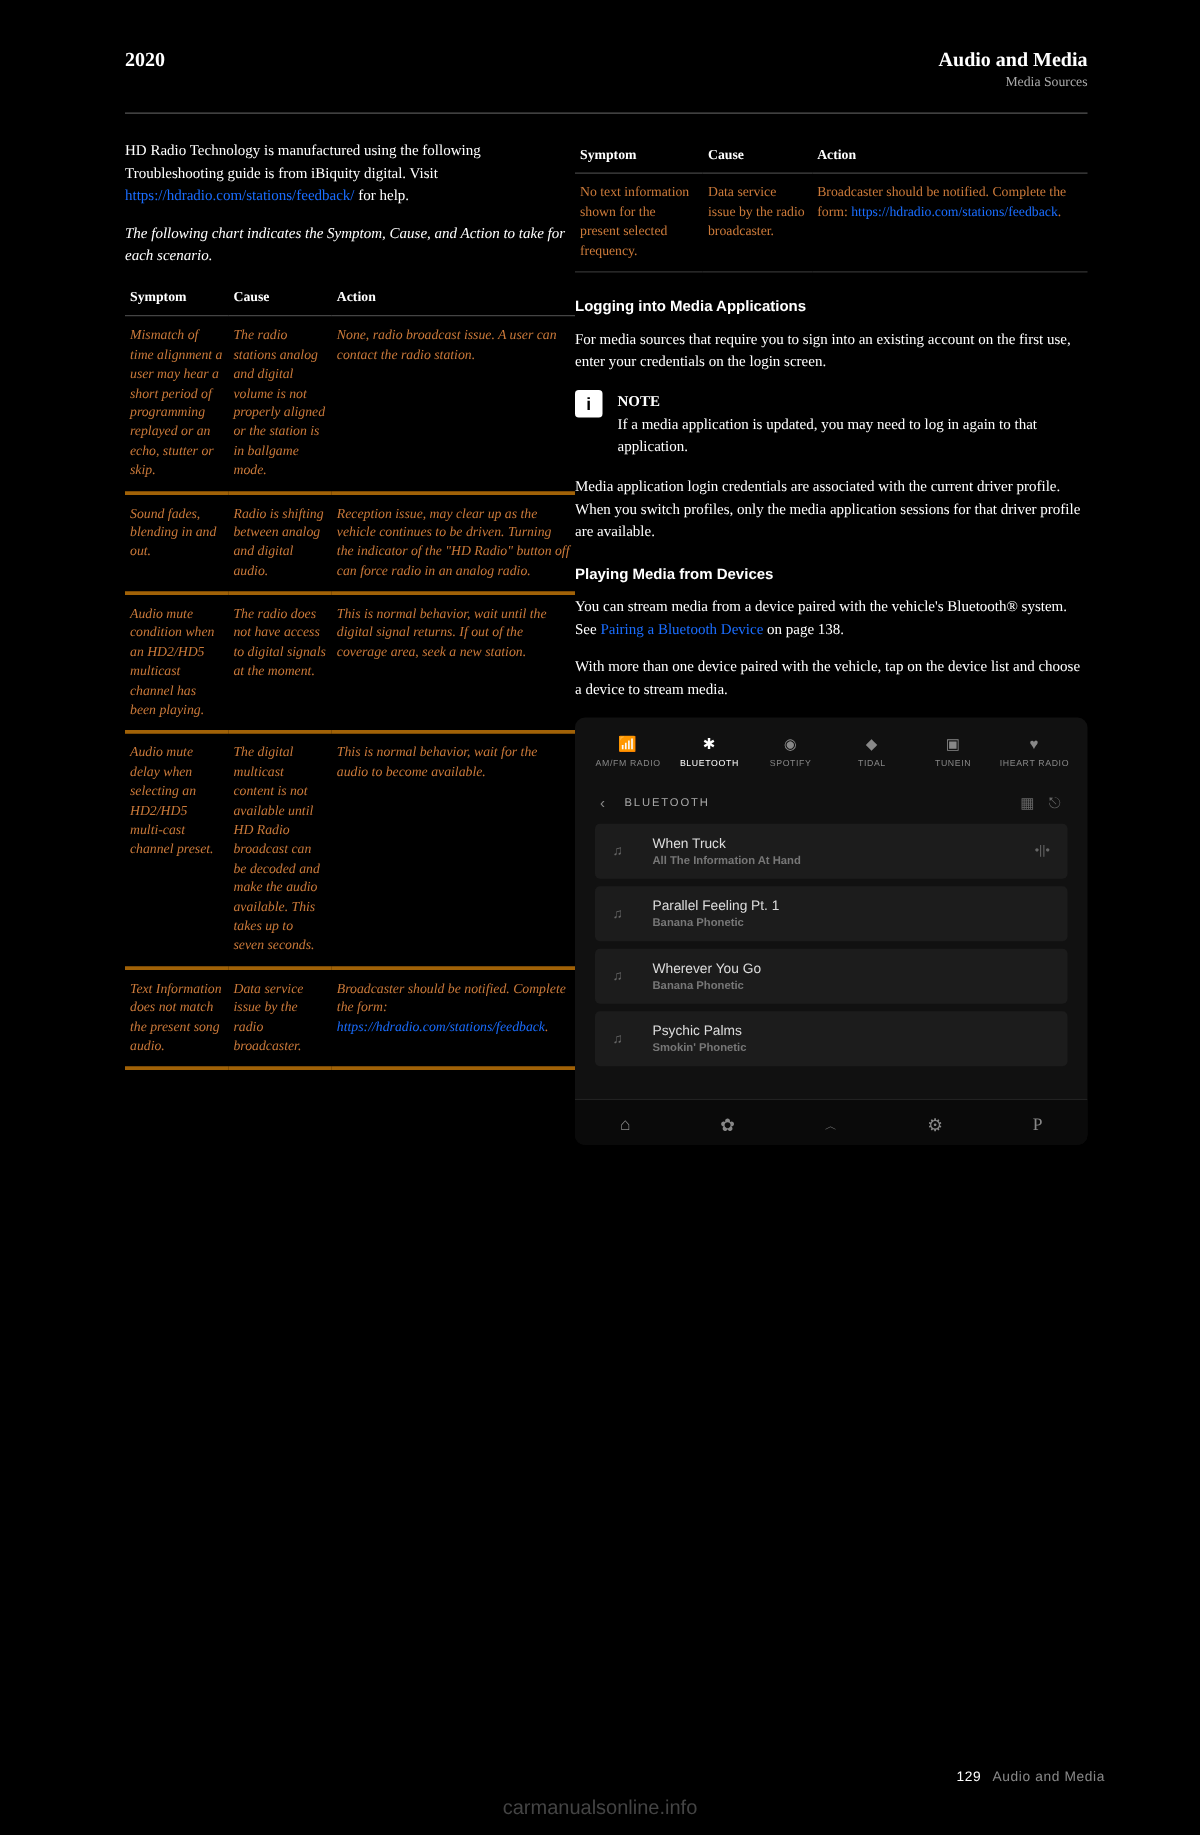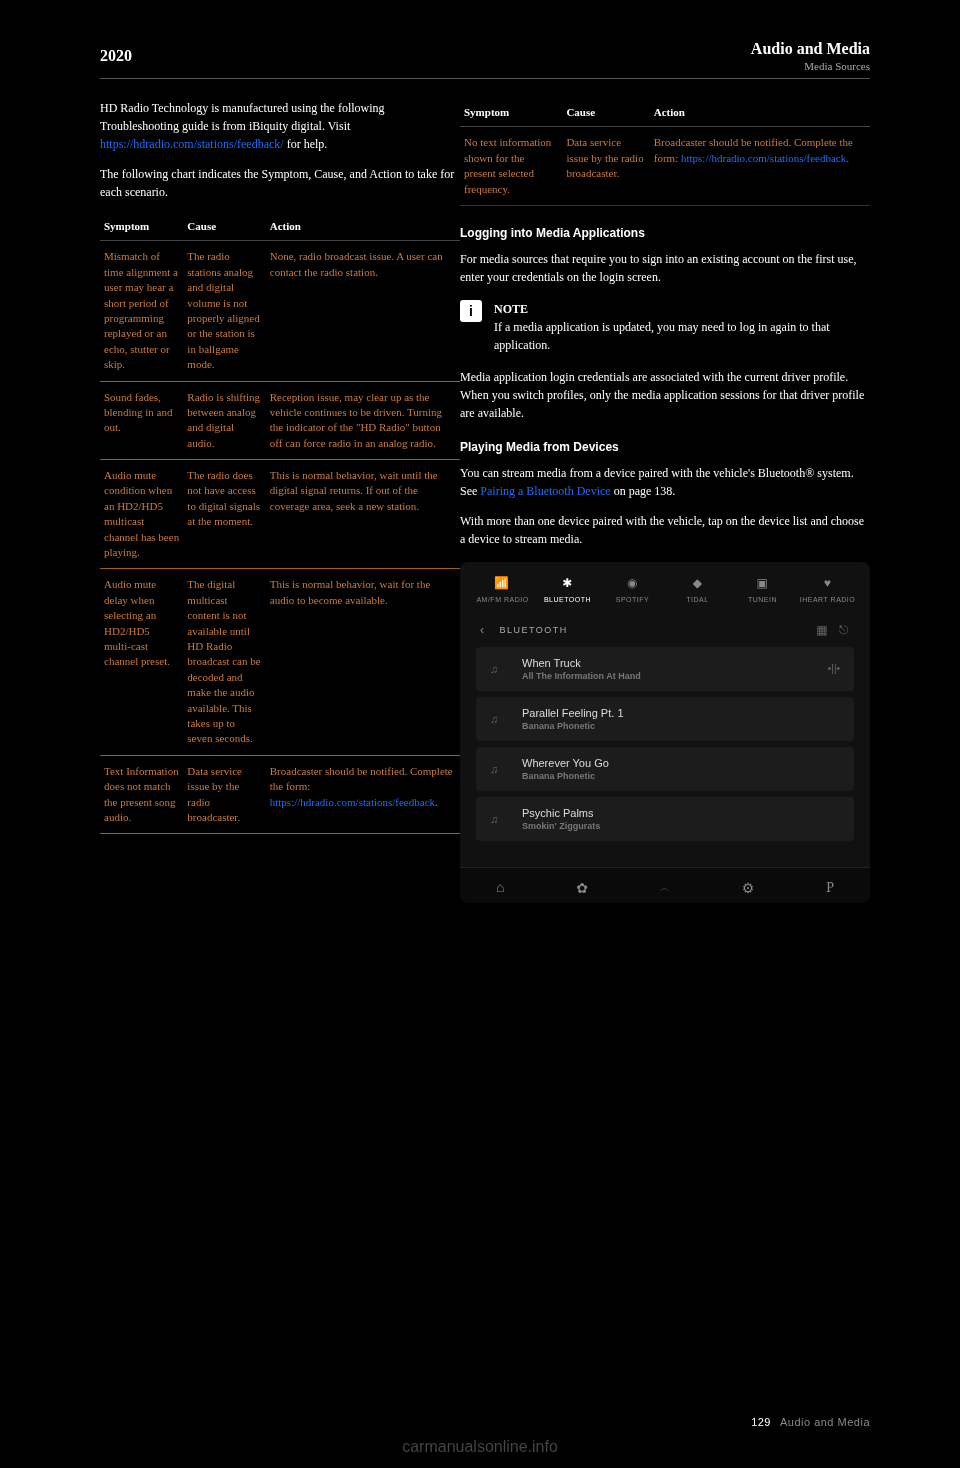--- a/index.html
+++ b/index.html
@@ -1,32 +1,32 @@
 <!DOCTYPE html>
 <html><head>
 <meta charset="utf-8">
 <style>
   * { margin: 0; padding: 0; box-sizing: border-box; }
   body { background: #000; color: #fff; font-family: Georgia, serif; width: 960px; height: 1468px; position: relative; }
   .page { padding: 40px 90px 40px 100px; }
-  .header { display: flex; justify-content: space-between; align-items: center; margin-bottom: 6px; }
+  .header { display: flex; justify-content: space-between; margin-bottom: 18px; }
   .header-left { font-size: 16px; font-weight: bold; }
   .header-right { text-align: right; }
   .header-title { font-size: 16px; font-weight: bold; }
   .header-sub { font-size: 11px; color: #aaa; margin-top: 2px; }
   .hr { border: none; border-top: 1px solid #555; margin-bottom: 20px; }
   .columns { display: flex; }
   .col-left { width: 360px; }
   .col-right { flex: 1; }
   .body-text { font-size: 12px; line-height: 1.5; margin-bottom: 12px; }
   a { color: #1a6dff; text-decoration: none; }
-  .table-intro { font-size: 12px; line-height: 1.5; margin-bottom: 12px; }
+  .table-intro { font-size: 12px; line-height: 1.5; margin-bottom: 12px; font-style: italic; }
   table.trouble { width: 100%; border-collapse: collapse; font-size: 11px; line-height: 1.4; }
   table.trouble th { color: #fff; text-align: left; padding: 6px 4px; border-bottom: 1px solid #444; font-weight: bold; font-size: 11px; }
-  table.trouble td { padding: 8px 4px; border-bottom: 1px solid #a16207; vertical-align: top; color: #cc7a3a; }
+  table.trouble td { padding: 8px 4px; border-bottom: 3px solid #a16207; vertical-align: top; color: #cc7a3a; font-style: italic; }
   .right-table { width: 100%; border-collapse: collapse; font-size: 11px; line-height: 1.4; margin-bottom: 20px; }
   .right-table th { color: #fff; text-align: left; padding: 6px 4px; border-bottom: 1px solid #444; font-weight: bold; font-size: 11px; }
   .right-table td { padding: 8px 4px; border-bottom: 1px solid #333; vertical-align: top; color: #cc7a3a; }
   .section-h { font-size: 12px; font-weight: bold; color: #fff; margin-top: 18px; margin-bottom: 10px; font-family: Arial, sans-serif; }
   .note-block { margin: 14px 0; }
   .note-icon { display: inline-block; width: 22px; height: 22px; background: #fff; border-radius: 3px; text-align: center; line-height: 22px; color: #000; font-weight: bold; font-size: 14px; vertical-align: top; margin-right: 8px; font-family: Arial, sans-serif; }
   .note-text { display: inline-block; width: calc(100% - 40px); vertical-align: top; font-size: 12px; line-height: 1.5; }
   .screenshot { margin-top: 14px; background: #111; border-radius: 8px; overflow: hidden; }
   .sources { display: flex; justify-content: space-around; padding: 14px 10px 10px; font-family: Arial, sans-serif; font-size: 7px; letter-spacing: 0.5px; color: #888; text-align: center; }
   .sources .src { flex: 1; }
@@ -38,21 +38,21 @@
   .bt-head .grid-ic, .bt-head .list-ic { margin-left: 10px; font-size: 12px; color: #666; }
   .tracks { padding: 0 16px 20px; }
   .track { background: #1c1c1c; border-radius: 4px; margin-bottom: 6px; padding: 10px 14px; display: flex; align-items: center; font-family: Arial, sans-serif; }
   .track .tic { width: 18px; margin-right: 14px; color: #666; font-size: 11px; }
   .track .tinfo { flex: 1; }
   .track .ttitle { font-size: 11px; color: #ddd; }
   .track .tartist { font-size: 9px; color: #777; margin-top: 2px; font-weight: bold; }
   .track .playing { color: #666; font-size: 10px; }
   .bottom-bar { background: #0a0a0a; padding: 12px 0 6px; display: flex; justify-content: space-around; align-items: center; font-size: 14px; color: #888; border-top: 1px solid #222; }
   .bottom-bar .arrow { font-size: 10px; color: #666; }
-  .footer { position: absolute; bottom: 40px; right: 90px; font-size: 11px; font-family: Arial, sans-serif; color: #888; letter-spacing: 0.5px; }
+  .footer { position: absolute; bottom: 40px; right: 76px; font-size: 11px; font-family: Arial, sans-serif; color: #888; letter-spacing: 0.5px; }
   .footer .pnum { color: #fff; margin-right: 6px; }
   .watermark { position: absolute; bottom: 12px; left: 50%; transform: translateX(-50%); font-size: 16px; color: #444; font-family: Arial, sans-serif; }
 </style>
 </head>
 <body>
 
 <div class="page">
   <div class="header">
     <div class="header-left">2020</div>
     <div class="header-right">
@@ -177,21 +177,21 @@
             <span class="tic">♫</span>
             <div class="tinfo">
                 <div class="ttitle">Wherever You Go</div>
                 <div class="tartist">Banana Phonetic</div>
               </div>
           </div>
           <div class="track">
             <span class="tic">♫</span>
             <div class="tinfo">
                 <div class="ttitle">Psychic Palms</div>
-                <div class="tartist">Smokin' Ziggurats</div>
+                <div class="tartist">Smokin' Phonetic</div>
               </div>
           </div>
         </div>
         <div class="bottom-bar">
           <span>⌂</span>
           <span>✿</span>
           <span class="arrow">︿</span>
           <span>⚙</span>
           <span>P</span>
         </div>

